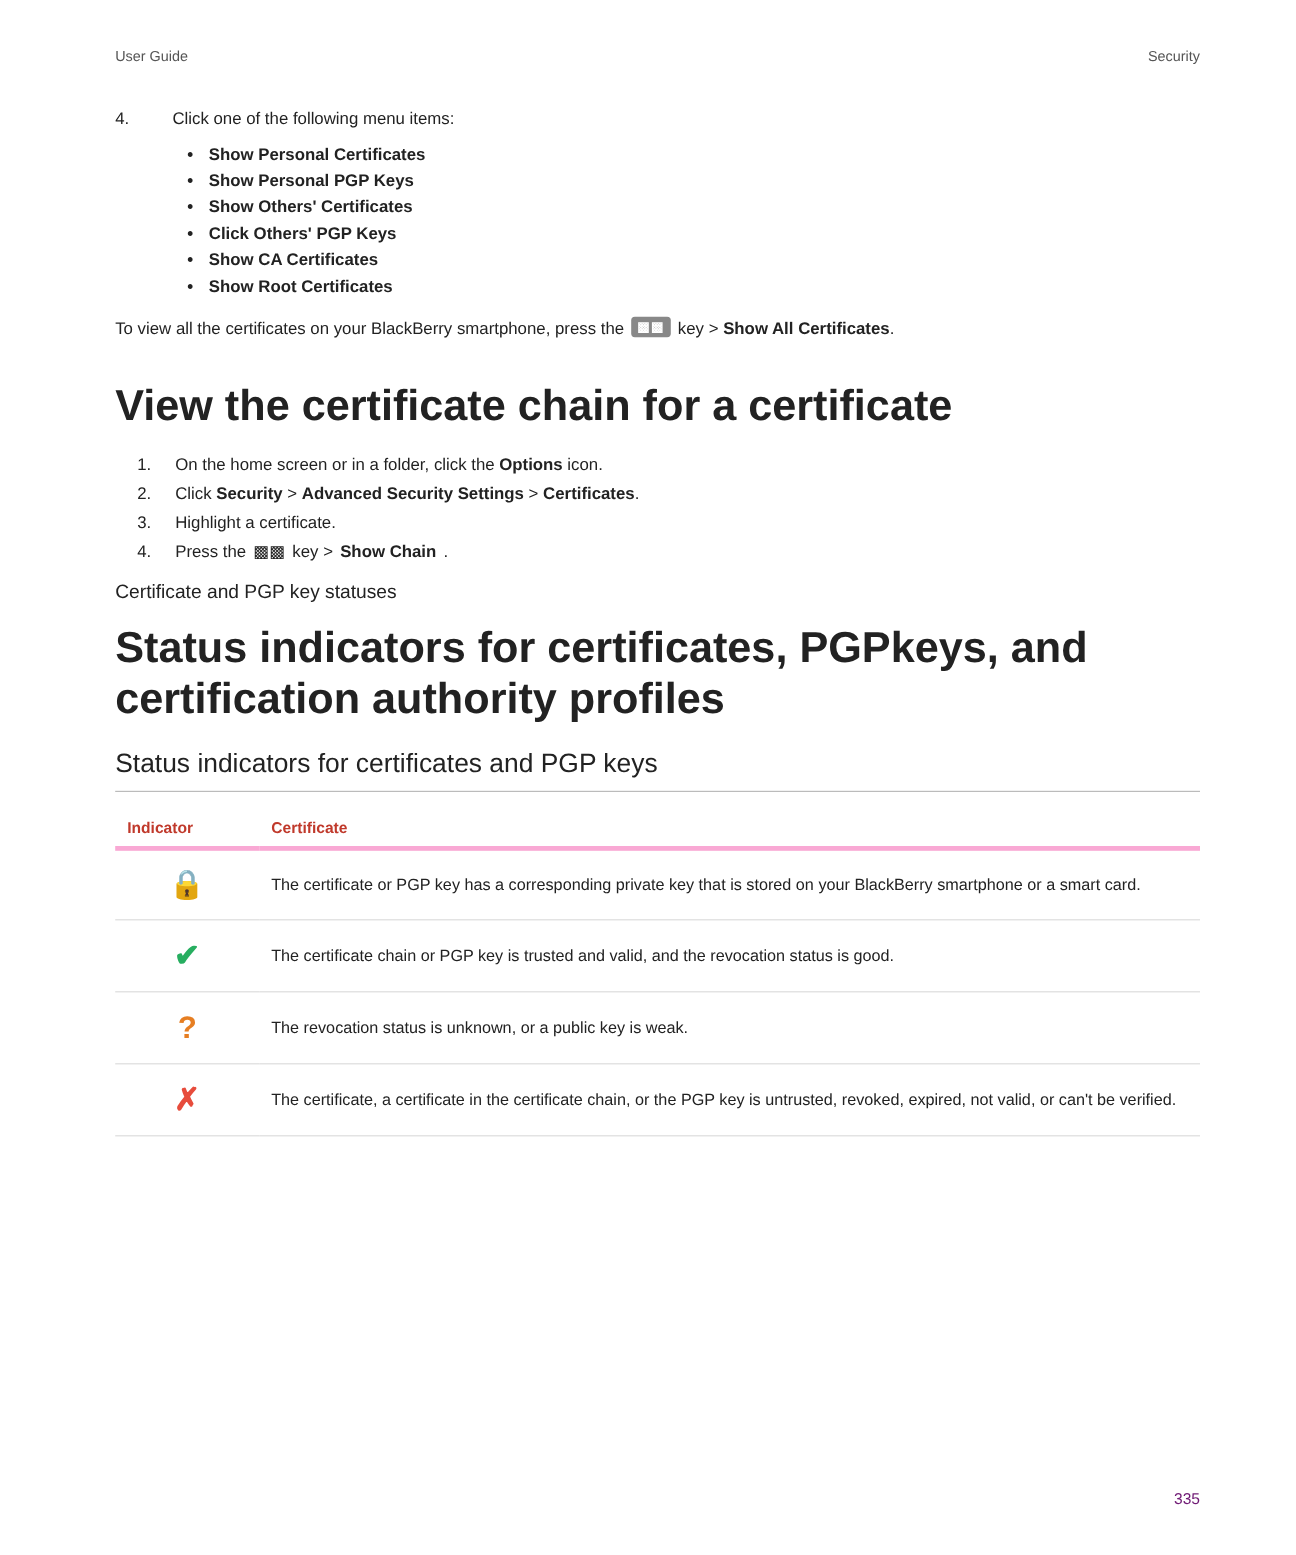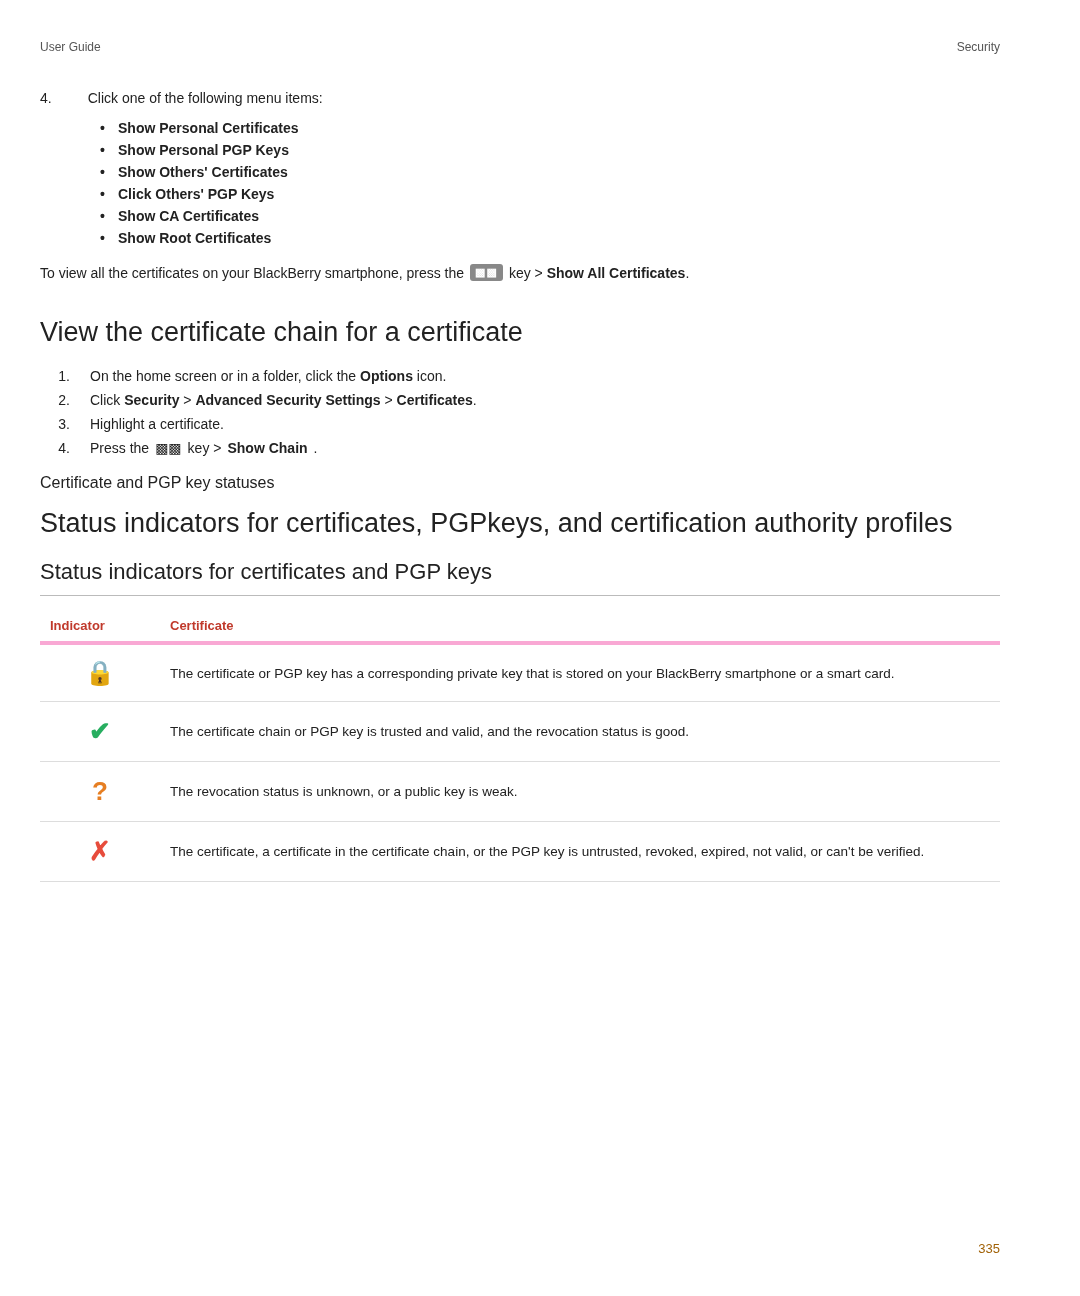--- a/index.html
+++ b/index.html
@@ -8,21 +8,21 @@
       font-size: 14px;
       color: #222;
       background: #fff;
       width: 1080px;
       min-height: 1296px;
       padding: 0;
     }
     .page {
       width: 1080px;
       min-height: 1296px;
-      padding: 40px 80px 60px 40px;
+      padding: 40px 80px 60px 96px;
       position: relative;
     }
     .header {
       display: flex;
       justify-content: space-between;
       align-items: flex-start;
       margin-bottom: 36px;
     }
     .header-left {
       font-size: 12px;
@@ -68,22 +68,22 @@
       justify-content: center;
       background: #888;
       color: #fff;
       font-size: 11px;
       padding: 2px 5px;
       border-radius: 3px;
       font-weight: bold;
       letter-spacing: 1px;
     }
     .section-heading-large {
-      font-size: 27px;
-      font-weight: normal;
+      font-size: 36px;
+      font-weight: bold;
       color: #222;
       margin-bottom: 20px;
       border-top: none;
     }
     .numbered-list {
       list-style: none;
       margin-bottom: 18px;
     }
     .numbered-list li {
       display: flex;
@@ -163,21 +163,21 @@
     .icon-x {
       font-size: 26px;
       color: #e74c3c;
       font-weight: bold;
     }
     .page-number {
       position: absolute;
       bottom: 40px;
       right: 80px;
       font-size: 13px;
-      color: #a16207;
+      color: #701a75;
     }
     b { font-weight: bold; }
   </style>
 </head>
 <body>
 
 <div class="page">
 
   <div class="header">
     <span class="header-left">User Guide</span>

